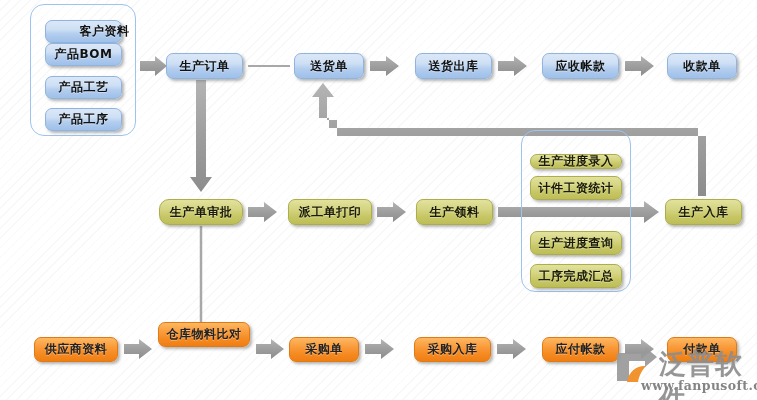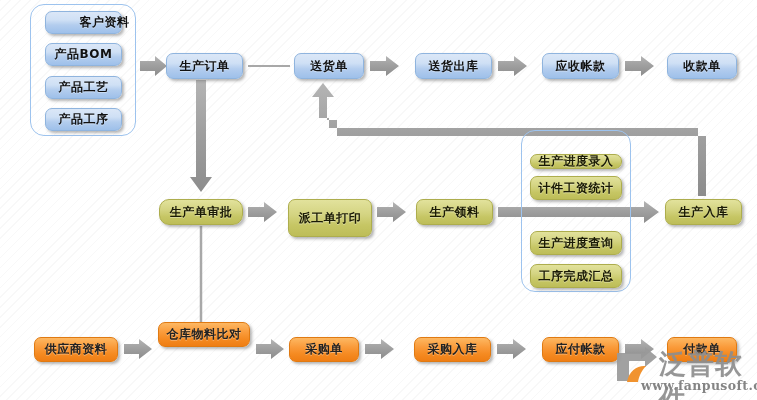--- a/index.html
+++ b/index.html
@@ -165,33 +165,33 @@
       <polygon points="497,344 513,344 513,339 526,349 513,359 513,354 497,354" fill="url(#agrad)"></polygon>
     </g>
     <g>
       <polygon points="625,344 641,344 641,339 654,349 641,359 641,354 625,354" fill="url(#agrad)"></polygon>
     </g>
   </svg>
 
   <div class="group-box" style="left:30px;top:4px;width:106px;height:132px;"></div>
   <div class="group-box" style="left:521px;top:130px;width:110px;height:162px;"></div>
 
-  <div class="node blue" style="left:45px;top:11px;width:77px;height:23px;padding-left:42px;">客户资料</div>
+  <div class="node blue" style="left:45px;top:20px;width:77px;height:23px;padding-left:42px;">客户资料</div>
   <div class="node blue" style="left:45px;top:43px;width:77px;height:23px;">产品BOM</div>
   <div class="node blue" style="left:45px;top:76px;width:77px;height:23px;">产品工艺</div>
   <div class="node blue" style="left:45px;top:108px;width:77px;height:23px;">产品工序</div>
 
   <div class="node blue" style="left:166px;top:53px;width:77px;height:26px;">生产订单</div>
   <div class="node blue" style="left:294px;top:53px;width:70px;height:26px;">送货单</div>
   <div class="node blue" style="left:415px;top:53px;width:77px;height:26px;">送货出库</div>
   <div class="node blue" style="left:542px;top:53px;width:77px;height:26px;">应收帐款</div>
   <div class="node blue" style="left:667px;top:53px;width:70px;height:26px;text-align:center;">收款单</div>
 
   <div class="node olive" style="left:159px;top:199px;width:84px;height:26px;border-radius:10px;">生产单审批</div>
-  <div class="node olive" style="left:288px;top:199px;width:84px;height:38px;">派工单打印</div>
+  <div class="node olive" style="left:288px;top:199px;width:84px;height:26px;">派工单打印</div>
   <div class="node olive" style="left:416px;top:199px;width:77px;height:26px;">生产领料</div>
   <div class="node olive" style="left:665px;top:199px;width:77px;height:26px;">生产入库</div>
 
   <div class="node olive" style="left:530px;top:154px;width:92px;height:15px;">生产进度录入</div>
   <div class="node olive" style="left:530px;top:176px;width:92px;height:24px;border-radius:7px;">计件工资统计</div>
   <div class="node olive" style="left:530px;top:231px;width:92px;height:24px;">生产进度查询</div>
   <div class="node olive" style="left:530px;top:264px;width:92px;height:24px;">工序完成汇总</div>
 
   <div class="node orange" style="left:34px;top:337px;width:84px;height:25px;font-family:Liberation Mono, monospace;">供应商资料</div>
   <div class="node orange" style="left:158px;top:322px;width:92px;height:25px;">仓库物料比对</div>

